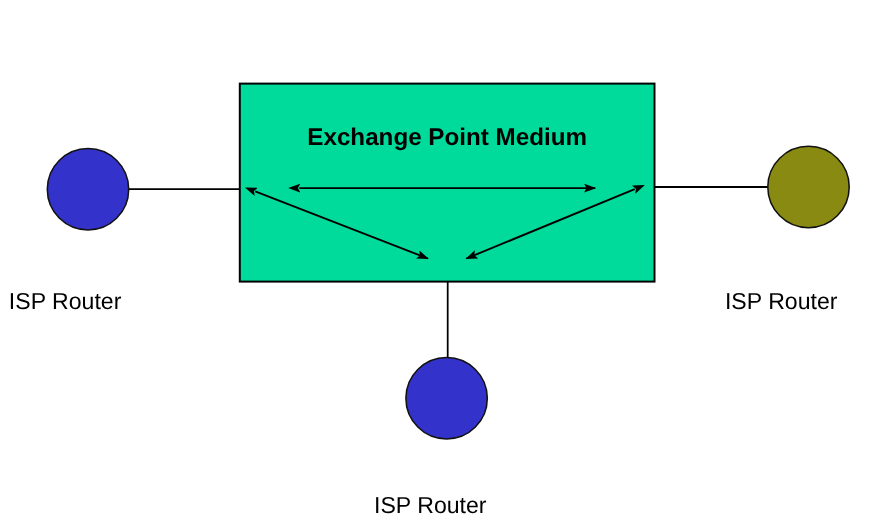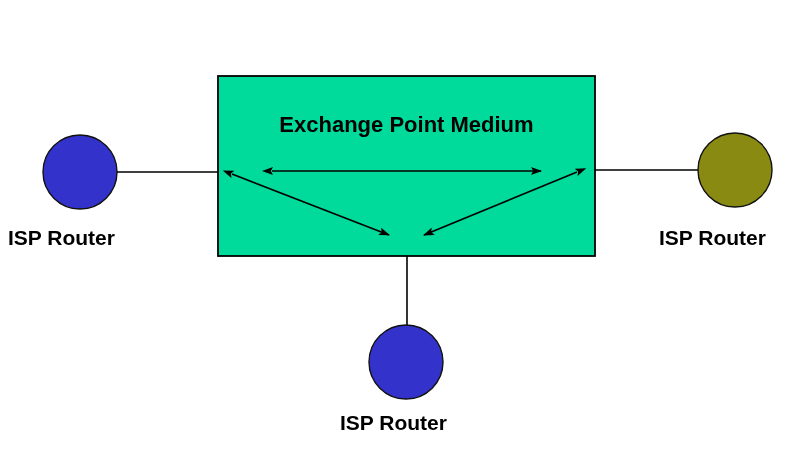--- a/index.html
+++ b/index.html
@@ -21,25 +21,26 @@
   #diagram-svg {
     position: absolute;
     top: 0;
     left: 0;
     width: 800px;
     height: 475px;
   }
   .node-label {
     position: absolute;
     font-family: "Liberation Sans", sans-serif;
-    font-weight: bold;
+    font-weight: normal;
     font-size: 21px;
     color: #000000;
     white-space: nowrap;
     letter-spacing: 0px;
+    margin-top: 37px;
   }
   #label-left {
     left: 8px;
     top: 226px;
   }
   #label-right {
     left: 659px;
     top: 226px;
   }
   #label-bottom {

